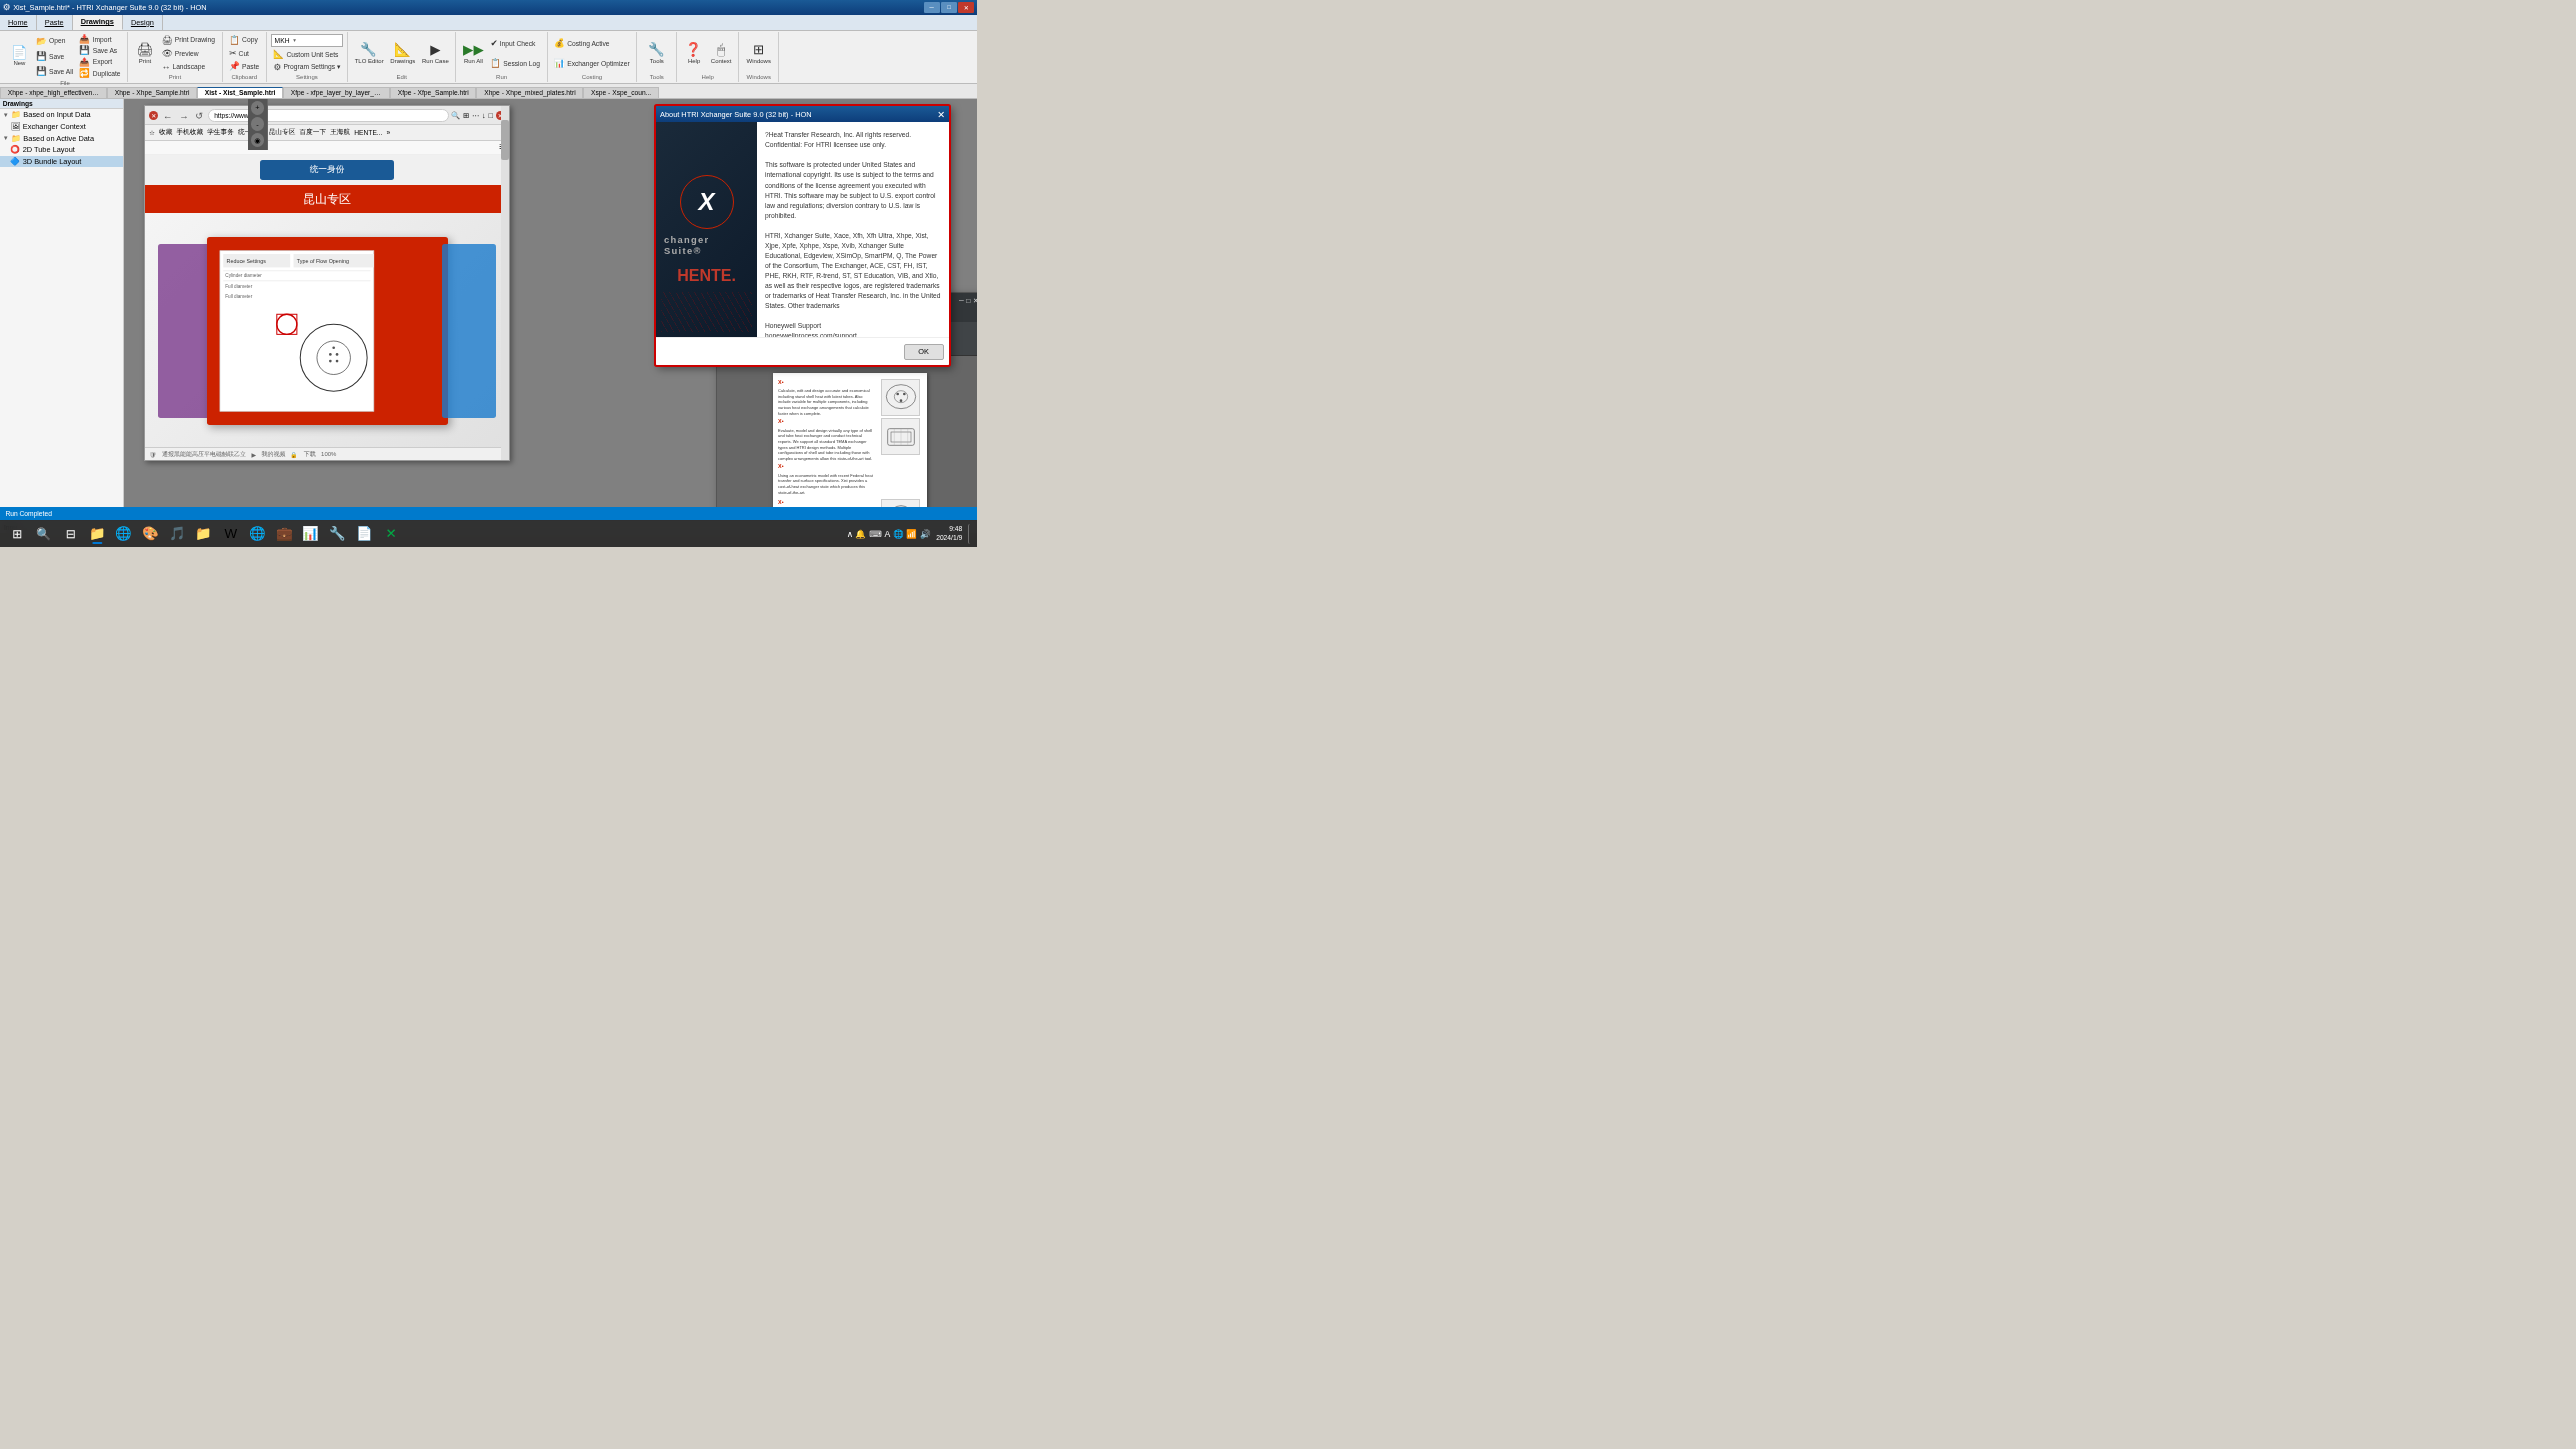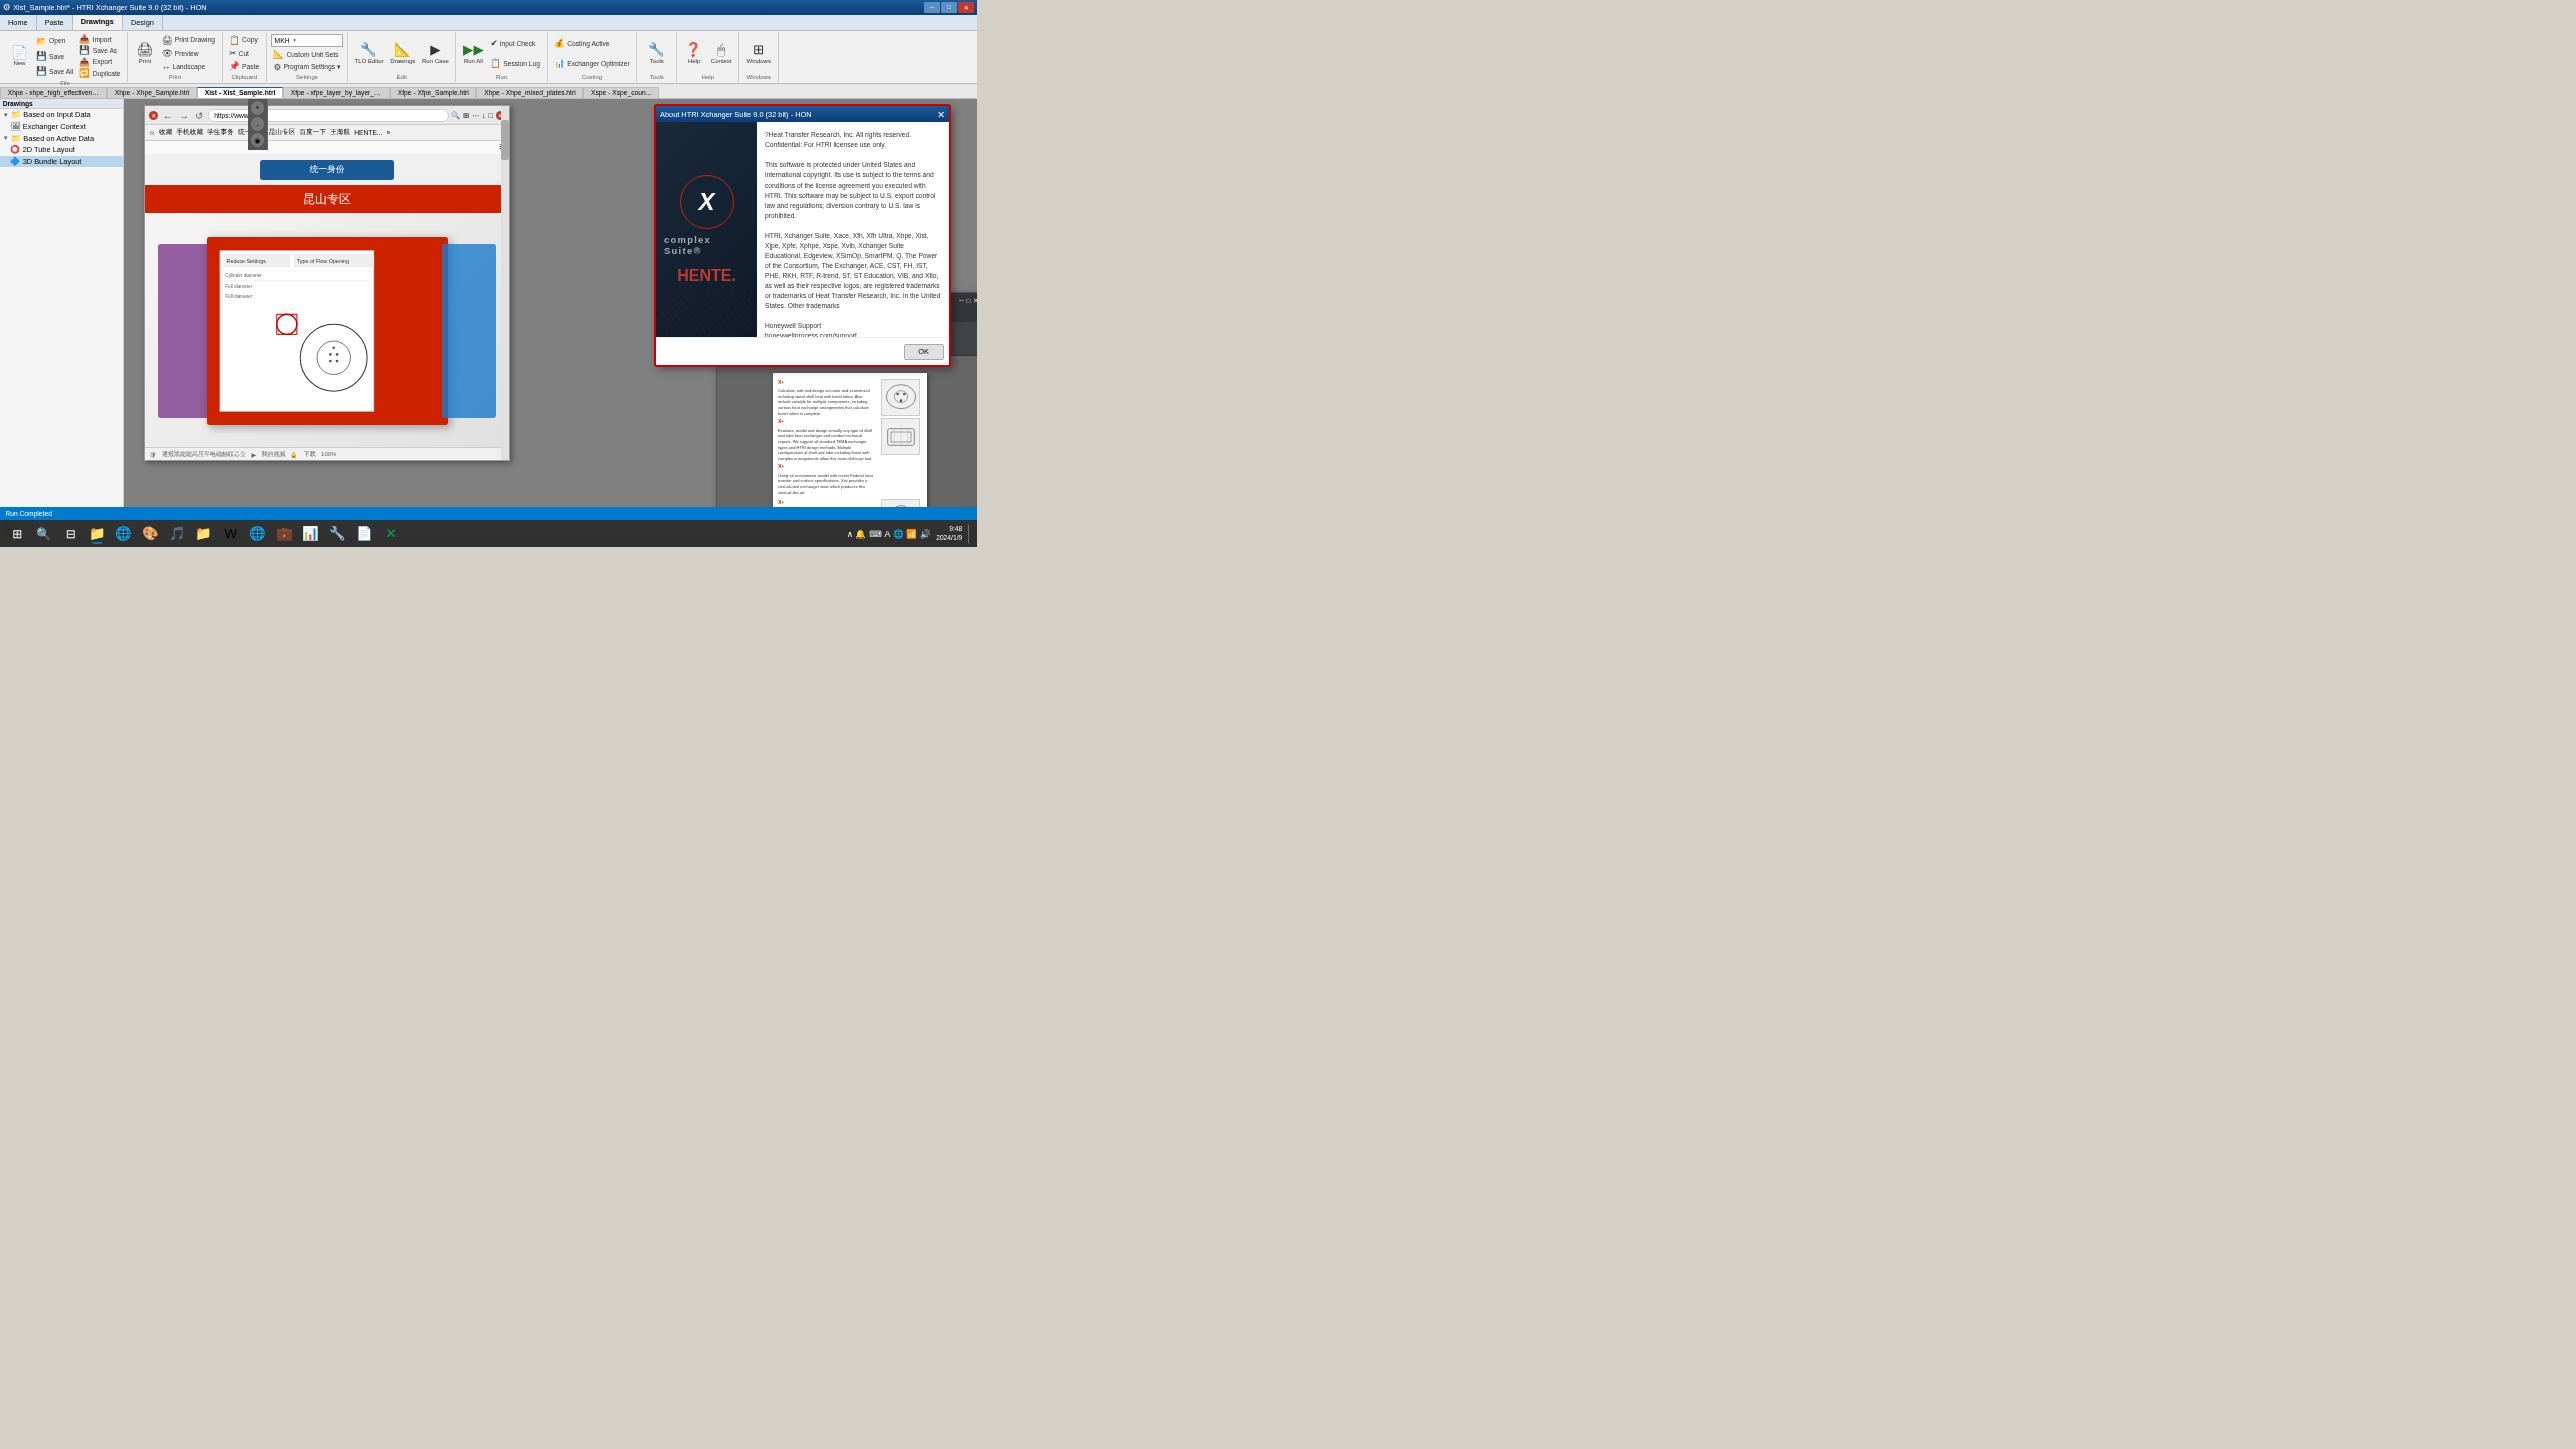--- a/index.html
+++ b/index.html
@@ -49,20 +49,21 @@
       background: #dce6f0;
       border-bottom: 0.7px solid #bbb;
     }
     .ribbon-tab {
       padding: 1.3px 8px;
       font-size: 7.4px;
       cursor: pointer;
       display: flex; align-items: center;
       border-right: 0.7px solid #bbb;
       background: #dce6f0;
+      text-decoration: underline;
     }
     .ribbon-tab.active {
       background: #f0f0f0;
       border-bottom: 0.7px solid #f0f0f0;
       font-weight: bold;
     }
     .ribbon-content {
       display: flex;
       height: 52px;
       align-items: stretch;
@@ -958,21 +959,21 @@
       <div class="dialog-titlebar">
         <span>About HTRI Xchanger Suite 9.0 (32 bit) - HON</span>
         <span class="dialog-close">✕</span>
       </div>
       <div class="dialog-content">
 
         <div class="dialog-logo-area">
           <div style="width:54px; height:54px; border:1.3px solid #cc2200; border-radius:50%; display:flex; align-items:center; justify-content:center; margin-bottom:5.4px;">
             <div style="font-size:24px; font-weight:bold; color:white; font-style:italic;">X</div>
           </div>
-          <div style="color:#aaa; font-size:9.4px; font-weight:bold; letter-spacing:1.3px;">complex Suite®</div>
+          <div style="color:#aaa; font-size:9.4px; font-weight:bold; letter-spacing:1.3px;">changer Suite®</div>
           <div class="htri-logo-text">HENTE.</div>
 
           <div style="position:absolute; bottom:5.4px; left:5.4px; right:5.4px; height:40px; opacity:0.2; background:repeating-linear-gradient(60deg, #cc0000, #cc0000 0.7px, transparent 0.7px, transparent 5.4px);"></div>
         </div>
 
         <div class="dialog-text-area">
           <p>?Heat Transfer Research, Inc. All rights reserved.</p>
           <p>Confidential: For HTRI licensee use only.</p>
           <br>
           <p>This software is protected under United States and international copyright. Its use is subject to the terms and conditions of the license agreement you executed with HTRI. This software may be subject to U.S. export control law and regulations; diversion contrary to U.S. law is prohibited.</p>

